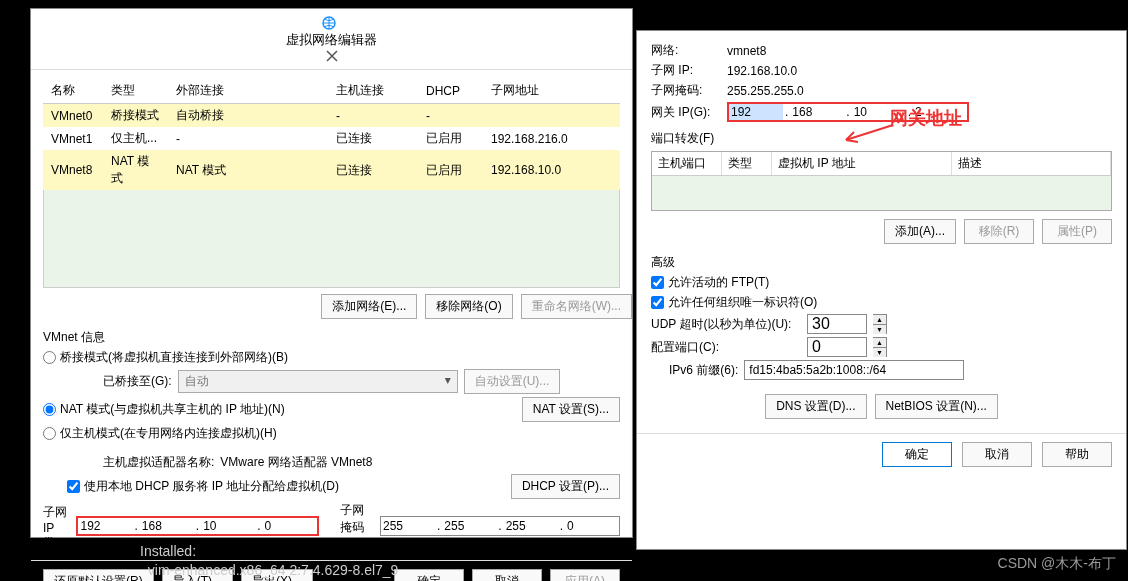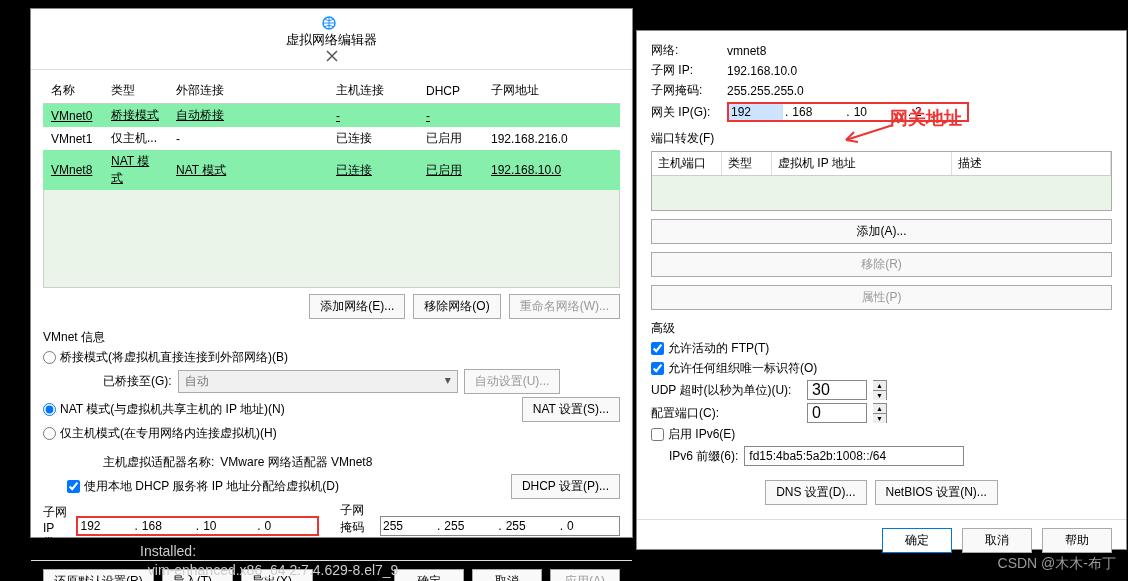--- a/index.html
+++ b/index.html
@@ -6,25 +6,25 @@
   body { margin: 0; background: #000; width: 1128px; height: 581px; position: relative; font-size: 12px; color: #000; }
   .dialog { position: absolute; background: #fff; border: 1px solid #888; box-shadow: 2px 2px 8px rgba(0,0,0,.3); }
   .title-bar { display: flex; align-items: center; padding: 6px 10px; border-bottom: 1px solid #ddd; flex-direction: column; }
   .title-bar .icon { width: 16px; height: 16px; margin-right: 6px; color: #1e90ff; }
   .title-bar .title { flex: 1; font-size: 13px; }
   .title-bar .close { width: 14px; height: 14px; cursor: pointer; }
   .close svg { stroke: #555; }
   .tbl { width: 100%; border-collapse: collapse; }
   .tbl th { text-align: left; font-weight: normal; padding: 4px 8px; background: #fff; border-bottom: 1px solid #ccc; font-size: 12px; }
   .tbl td { padding: 3px 8px; font-size: 12px; }
-  .tbl tr.row-even { background: #86efac; text-decoration: underline; }
+  .tbl tr.row-even { background: #fef9c3; }
   .tbl tr.row-odd { background: #fff; }
   .btn { display: inline-block; background: #f9f9f9; border: 1px solid #aaa; padding: 3px 10px; font-size: 12px; cursor: pointer; min-width: 70px; text-align: center; }
   .btn.disabled { color: #999; }
-  .btn-row { display: flex; gap: 8px; justify-content: flex-end; padding: 6px 12px; }
+  .btn-row { display: flex; gap: 8px; justify-content: flex-end; padding: 6px 0; }
   .btn-row.center { justify-content: center; }
   .section-label { font-size: 12px; margin: 4px 0 2px 0; }
   .radio, .check { display: inline-flex; align-items: center; gap: 4px; font-size: 12px; }
   .radio input, .check input { margin: 0; }
   .field-row { display: flex; align-items: center; gap: 6px; margin: 3px 0; font-size: 12px; }
   .ip-box { display: inline-flex; align-items: center; border: 1px solid #888; background: #fff; height: 20px; }
   .ip-box input { border: none; width: 54px; text-align: left; font-size: 12px; outline: none; }
   .ip-box .dot { padding: 0 2px; }
   .red-box { border: 2px solid #e33 !important; }
   .select { border: 1px solid #aaa; background: #f0f0f0; padding: 2px 20px 2px 6px; position: relative; display: inline-block; min-width: 280px; color: #777; }
@@ -222,21 +222,21 @@
 
     <div class="section-label" style="margin-top:8px;">端口转发(F)</div>
     <div class="port-table">
       <div class="hdr">
         <div style="width:70px">主机端口</div>
         <div style="width:50px">类型</div>
         <div style="width:180px">虚拟机 IP 地址</div>
         <div style="flex:1">描述</div>
       </div>
     </div>
-    <div class="btn-row" style="padding:4px 0;flex-direction:column;">
+    <div class="btn-row" style="padding:4px 0;">
       <span class="btn">添加(A)...</span>
       <span class="btn disabled">移除(R)</span>
       <span class="btn disabled">属性(P)</span>
     </div>
 
     <div class="section-label" style="margin-top:6px;">高级</div>
     <div class="field-row">
         <label class="check">
           <input type="checkbox" checked="" style="">
           <span>允许活动的 FTP(T)</span>
@@ -259,26 +259,20 @@
     </div>
     <div class="field-row">
       <span style="width:150px">配置端口(C):</span>
       <input class="num-input" value="0" style="">
       <span class="spinner">
           <div>▲</div>
           <div>▼</div>
         </span>
     </div>
 
-    <div class="field-row">
-        <label class="check">
-          <input type="checkbox" style="">
-          <span>启用 IPv6(E)</span>
-        </label>
-      </div>
     <div class="field-row" style="padding-left:18px;">
       <span>IPv6 前缀(6):</span>
       <input class="txt-input" style="width: 220px;" value="fd15:4ba5:5a2b:1008::/64">
     </div>
 
     <div class="btn-row center" style="margin-top:8px;align-items:flex-end;">
       <span class="btn">DNS 设置(D)...</span>
       <span class="btn">NetBIOS 设置(N)...</span>
     </div>
   </div>

